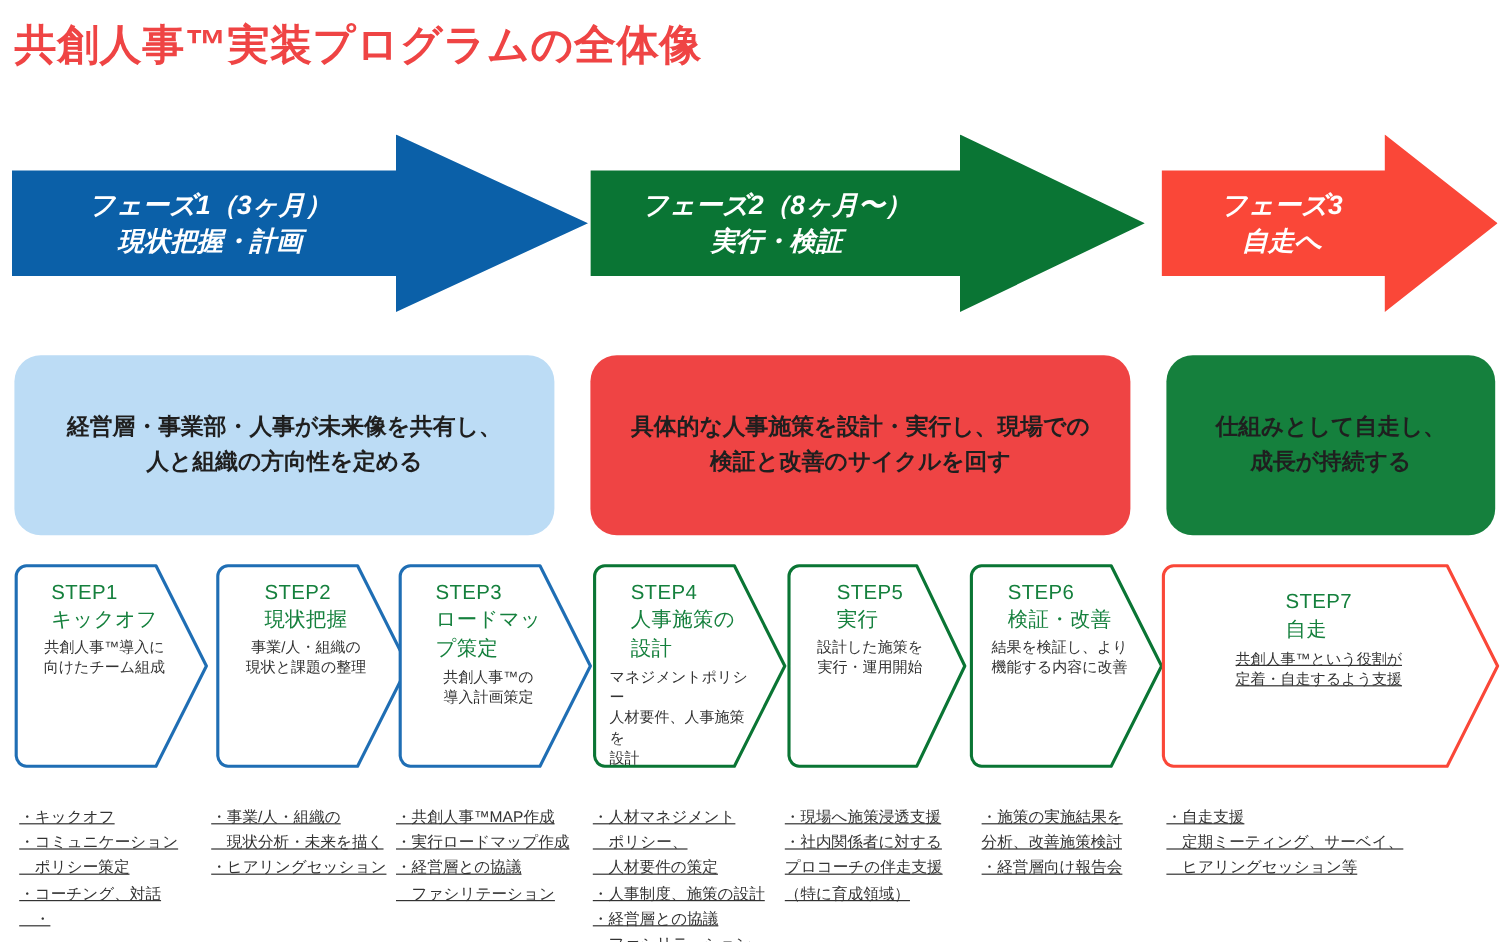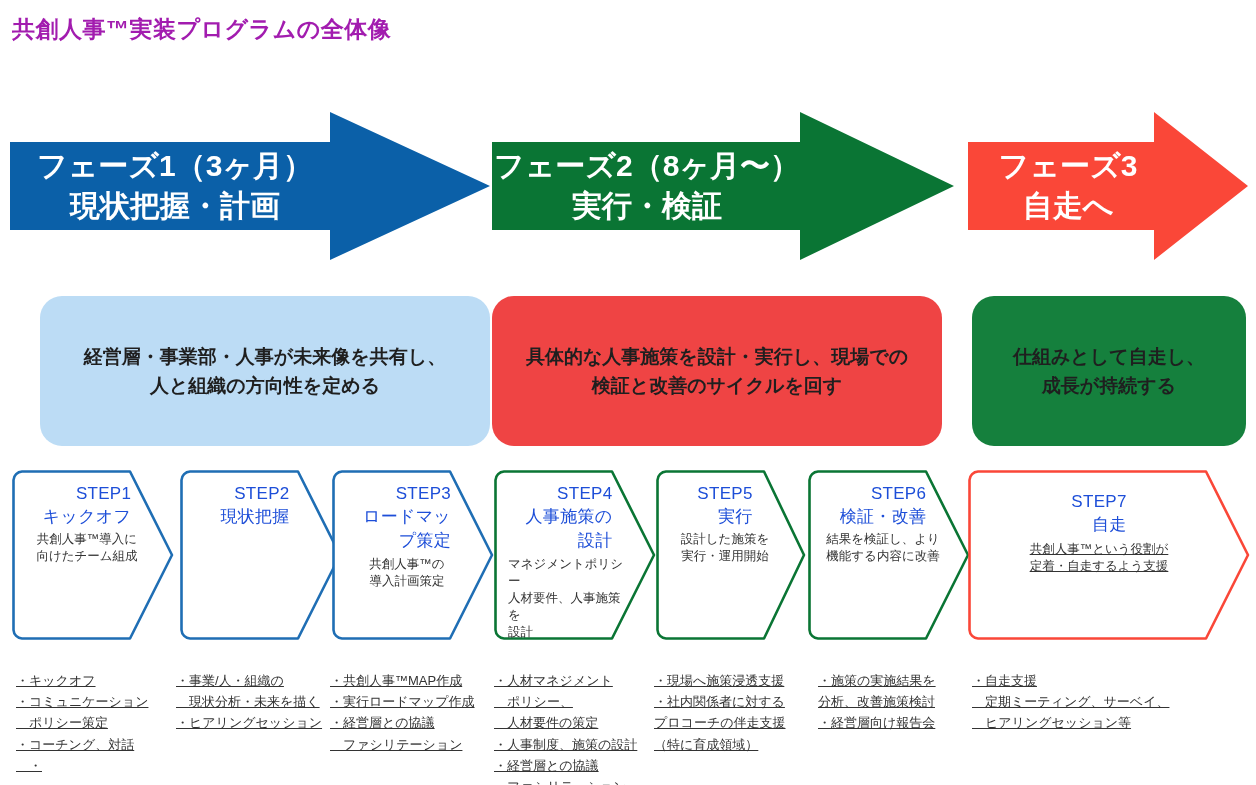--- a/index.html
+++ b/index.html
@@ -14,50 +14,51 @@
     overflow: hidden;
     font-family: "Liberation Sans", "DejaVu Sans", sans-serif;
     color: #262626;
   }
 
   
   #page-title {
     position: absolute;
     left: 12px;
     top: 14px;
-    font-size: 23px;
+    font-size: 35px;
     font-weight: bold;
     letter-spacing: 0.5px;
-    color: #a21caf;
+    color: #ef4444;
     white-space: nowrap;
   }
 
   
   .phase-arrow {
     position: absolute;
     display: flex;
     align-items: center;
     justify-content: flex-start;
     box-sizing: border-box;
   }
   .phase-arrow .arrow-shape {
     position: absolute;
     left: 0; top: 0; right: 0; bottom: 0;
   }
   .phase-arrow .phase-label {
     position: relative;
     z-index: 2;
     color: #ffffff;
     font-weight: bold;
-    font-size: 30px;
+    font-size: 22px;
     line-height: 1.35;
     text-align: center;
     white-space: pre-line;
     width: 100%;
     pointer-events: none;
+    font-style: italic;
   }
 
   #phase-1 { left: 10px;  top: 112px; width: 480px; height: 148px; }
   #phase-2 { left: 492px; top: 112px; width: 462px; height: 148px; }
   #phase-3 { left: 968px; top: 112px; width: 280px; height: 148px; }
 
   #phase-1 .phase-label { padding-right: 150px; }
   #phase-2 .phase-label { padding-right: 152px; }
   #phase-3 .phase-label { padding-right: 80px; }
 
@@ -70,21 +71,21 @@
     justify-content: center;
     text-align: center;
     font-weight: bold;
     font-size: 19px;
     line-height: 1.55;
     color: #1f1f1f;
     white-space: pre-line;
     box-sizing: border-box;
     padding: 10px 14px;
   }
-  #summary-1 { left: 12px;  top: 296px; width: 450px; height: 150px; background: #bcdcf5; margin-left: 28px; }
+  #summary-1 { left: 12px;  top: 296px; width: 450px; height: 150px; background: #bcdcf5; }
   #summary-2 { left: 492px; top: 296px; width: 450px; height: 150px; background: #ef4444; }
   #summary-3 { left: 972px; top: 296px; width: 274px; height: 150px; background: #15803d; }
 
   
   .step {
     position: absolute;
     top: 470px;
     height: 170px;
     box-sizing: border-box;
   }
@@ -103,22 +104,22 @@
     box-sizing: border-box;
     padding: 12px 26px 8px 14px;
     display: flex;
     flex-direction: column;
     align-items: center;
     z-index: 2;
   }
   .step .step-title {
     font-size: 17px;
     line-height: 1.38;
-    text-align: right;
-    color: #1d4ed8;
+    text-align: left;
+    color: #15803d;
     white-space: pre-line;
     letter-spacing: 0.3px;
   }
   .step .step-desc {
     font-size: 12.5px;
     line-height: 1.35;
     color: #333333;
     white-space: pre-line;
     margin-top: 2px;
     text-align: center;
@@ -209,20 +210,22 @@
   </div>
 </div>
 
 <div class="step" id="step-2">
   <svg viewBox="0 0 162 170" preserveAspectRatio="none">
     <path d="M 10 1.5 L 118 1.5 L 160 85 L 118 168.5 L 10 168.5 A 9 9 0 0 1 1.5 160 L 1.5 10 A 9 9 0 0 1 10 1.5 Z" fill="#ffffff" stroke="#1f6eb4" stroke-width="2.6" stroke-linejoin="round"></path>
   </svg>
   <div class="step-content">
     <div class="step-title">STEP2
 現状把握</div>
+    <div class="step-desc">事業/人・組織の
+現状と課題の整理</div>
   </div>
 </div>
 
 <div class="step desc-tight" id="step-3">
   <svg viewBox="0 0 162 170" preserveAspectRatio="none">
     <path d="M 10 1.5 L 118 1.5 L 160 85 L 118 168.5 L 10 168.5 A 9 9 0 0 1 1.5 160 L 1.5 10 A 9 9 0 0 1 10 1.5 Z" fill="#ffffff" stroke="#1f6eb4" stroke-width="2.6" stroke-linejoin="round"></path>
   </svg>
   <div class="step-content">
     <div class="step-title">STEP3
 ロードマッ

